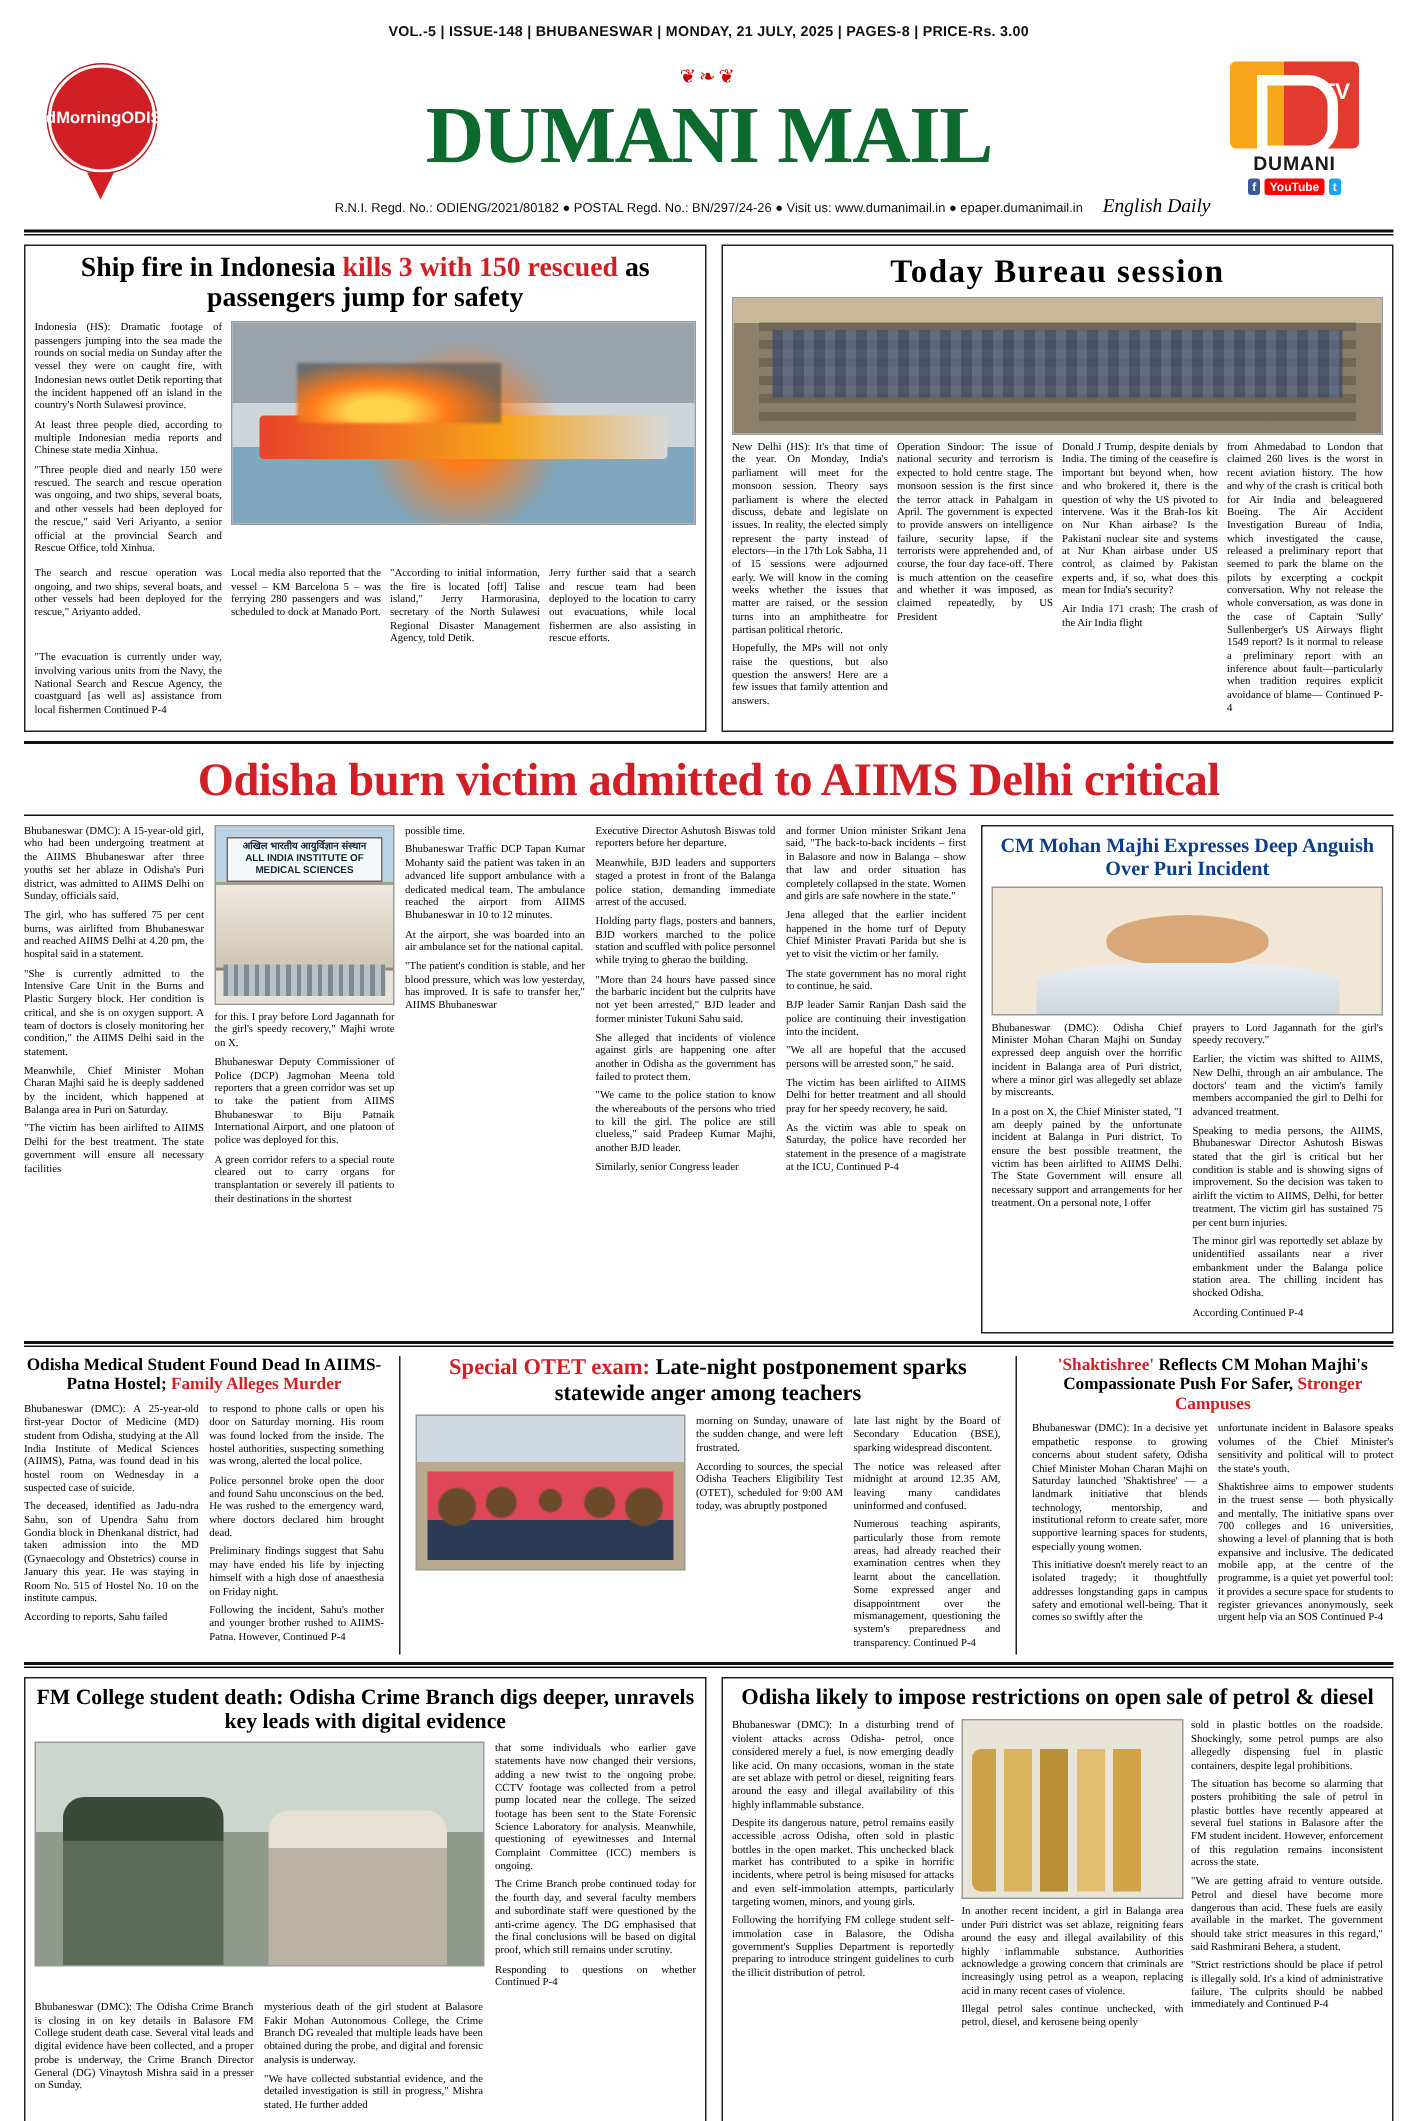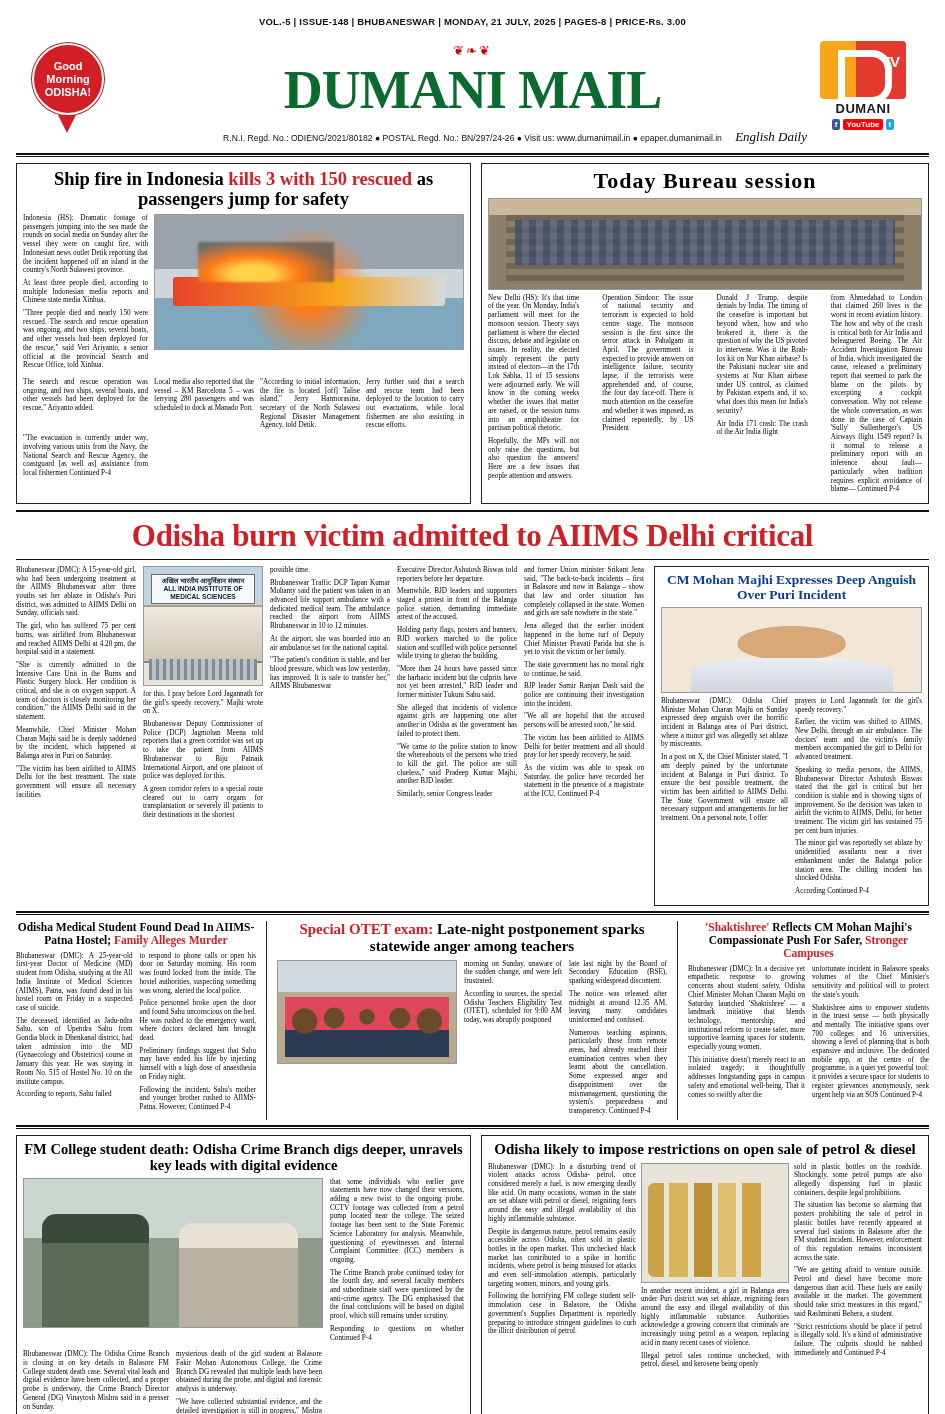--- a/index.html
+++ b/index.html
@@ -33,21 +33,21 @@
   .badge {
     position: absolute;
     left: 16px; top: 6px;
     width: 86px; height: 92px;
   }
   .badge .circle {
     width: 72px; height: 72px;
     border-radius: 50%;
     background: #d21f26;
     color: #fff;
-    display: flex; flex-direction: column;
+    display: flex; flex-direction: row;
     align-items: center; justify-content: center;
     font-family: "Liberation Sans", sans-serif;
     font-weight: bold;
     font-size: 11px;
     line-height: 13px;
     text-align: center;
     border: 2px solid #fff;
     box-shadow: 0 0 0 1px #b51a20;
   }
   .badge .pin {
@@ -353,24 +353,24 @@
         <div style="width:125px">
             <p class="body">"The evacuation is currently under way, involving various units from the Navy, the National Search and Rescue Agency, the coastguard [as well as] assistance from local fishermen Continued P-4</p>
           </div>
         <div style="flex:1"></div>
       </div>
     </div>
 
     <div class="box" style="flex:1">
       <h2 class="head" style="font-size:22px;letter-spacing:1px">Today  Bureau  session</h2>
       <div class="imgbox ph-parliament" style="height:92px;margin:0 0 4px 0"></div>
-      <div style="display:flex;gap:23px">
+      <div style="display:flex;gap:6px">
         <div style="flex:1">
           <p class="body">New Delhi (HS): It's that time of the year. On Monday, India's parliament will meet for the monsoon session. Theory says parliament is where the elected discuss, debate and legislate on issues. In reality, the elected simply represent the party instead of electors—in the 17th Lok Sabha, 11 of 15 sessions were adjourned early. We will know in the coming weeks whether the issues that matter are raised, or the session turns into an amphitheatre for partisan political rhetoric.</p>
-          <p class="body">Hopefully, the MPs will not only raise the questions, but also question the answers! Here are a few issues that people attention and answers.</p>
+          <p class="body">Hopefully, the MPs will not only raise the questions, but also question the answers! Here are a few issues that family attention and answers.</p>
         </div>
         <div style="flex:1">
           <p class="body">Operation Sindoor: The issue of national security and terrorism is expected to hold centre stage. The monsoon session is the first since the terror attack in Pahalgam in April. The government is expected to provide answers on intelligence failure, security lapse, if the terrorists were apprehended and, of course, the four day face-off. There is much attention on the ceasefire and whether it was imposed, as claimed repeatedly, by US President</p>
         </div>
         <div style="flex:1">
           <p class="body">Donald J Trump, despite denials by India. The timing of the ceasefire is important but beyond when, how and who brokered it, there is the question of why the US pivoted to intervene. Was it the Brah-Ios kit on Nur Khan airbase? Is the Pakistani nuclear site and systems at Nur Khan airbase under US control, as claimed by Pakistan experts and, if so, what does this mean for India's security?</p>
           <p class="body">Air India 171 crash: The crash of the Air India flight</p>
         </div>
         <div style="flex:1">
           <p class="body">from Ahmedabad to London that claimed 260 lives is the worst in recent aviation history. The how and why of the crash is critical both for Air India and beleaguered Boeing. The Air Accident Investigation Bureau of India, which investigated the cause, released a preliminary report that seemed to park the blame on the pilots by excerpting a cockpit conversation. Why not release the whole conversation, as was done in the case of Captain 'Sully' Sullenberger's US Airways flight 1549 report? Is it normal to release a preliminary report with an inference about fault—particularly when tradition requires explicit avoidance of blame— Continued P-4</p>
@@ -454,21 +454,21 @@
   <div class="rule-thin"></div>
 
   <div class="two-col">
 
     <div style="width:240px">
       <h2 class="head" style="font-size:11.5px;line-height:13px">
         <span>Odisha Medical Student Found Dead In AIIMS-Patna Hostel; </span><span class="hl-red">Family Alleges Murder</span>
       </h2>
       <div style="display:flex;gap:7px">
         <div style="flex:1">
-          <p class="body">Bhubaneswar (DMC): A 25-year-old first-year Doctor of Medicine (MD) student from Odisha, studying at the All India Institute of Medical Sciences (AIIMS), Patna, was found dead in his hostel room on Friday in a suspected case of suicide.</p>
+          <p class="body">Bhubaneswar (DMC): A 25-year-old first-year Doctor of Medicine (MD) student from Odisha, studying at the All India Institute of Medical Sciences (AIIMS), Patna, was found dead in his hostel room on Wednesday in a suspected case of suicide.</p>
           <p class="body">The deceased, identified as Jadu-ndra Sahu, son of Upendra Sahu from Gondia block in Dhenkanal district, had taken admission into the MD (Gynaecology and Obstetrics) course in January this year. He was staying in Room No. 515 of Hostel No. 10 on the institute campus.</p>
           <p class="body">According to reports, Sahu failed</p>
         </div>
         <div style="flex:1">
           <p class="body">to respond to phone calls or open his door on Saturday morning. His room was found locked from the inside. The hostel authorities, suspecting something was wrong, alerted the local police.</p>
           <p class="body">Police personnel broke open the door and found Sahu unconscious on the bed. He was rushed to the emergency ward, where doctors declared him brought dead.</p>
           <p class="body">Preliminary findings suggest that Sahu may have ended his life by injecting himself with a high dose of anaesthesia on Friday night.</p>
           <p class="body">Following the incident, Sahu's mother and younger brother rushed to AIIMS-Patna. However, Continued P-4</p>
         </div>
       </div>

